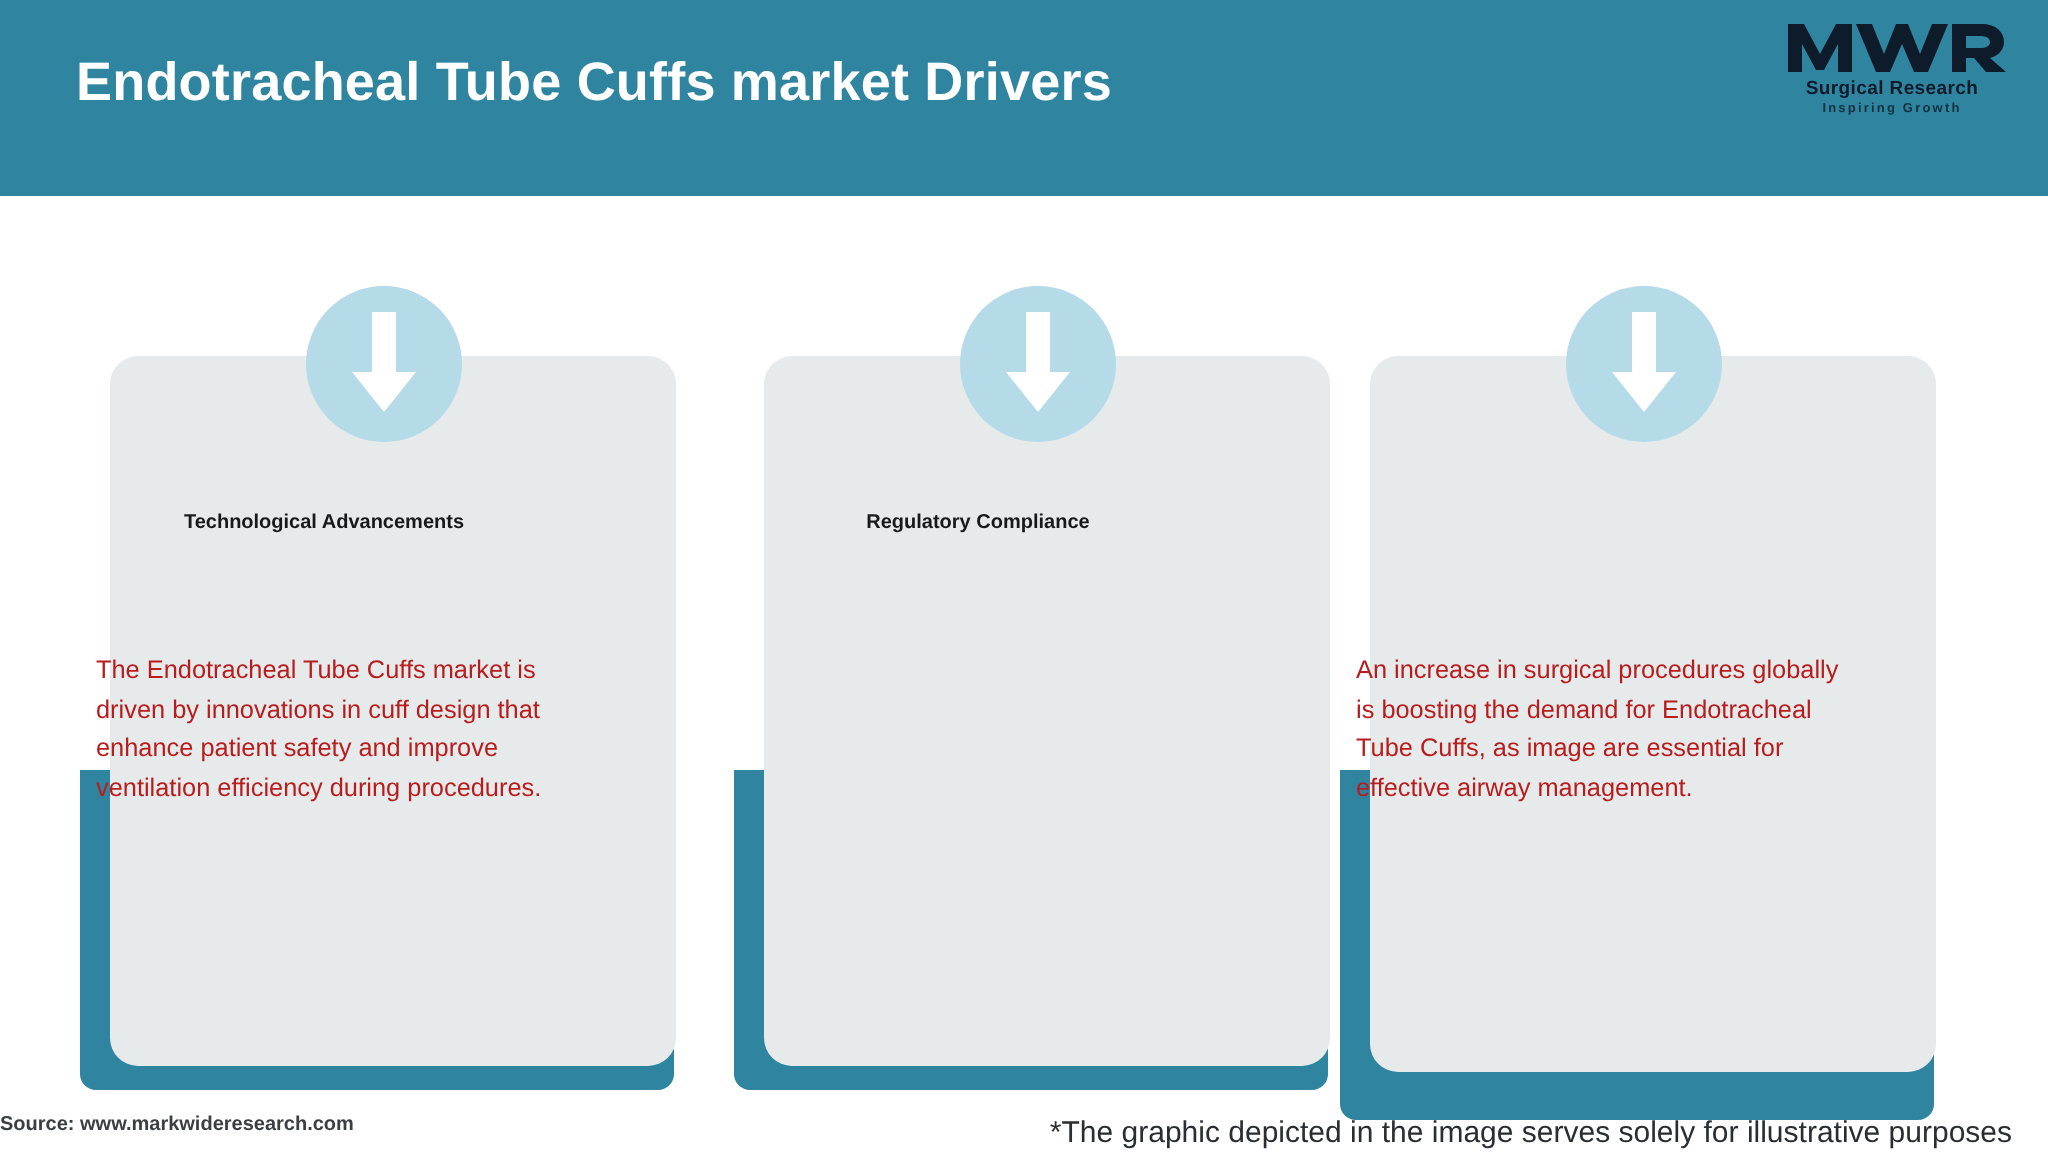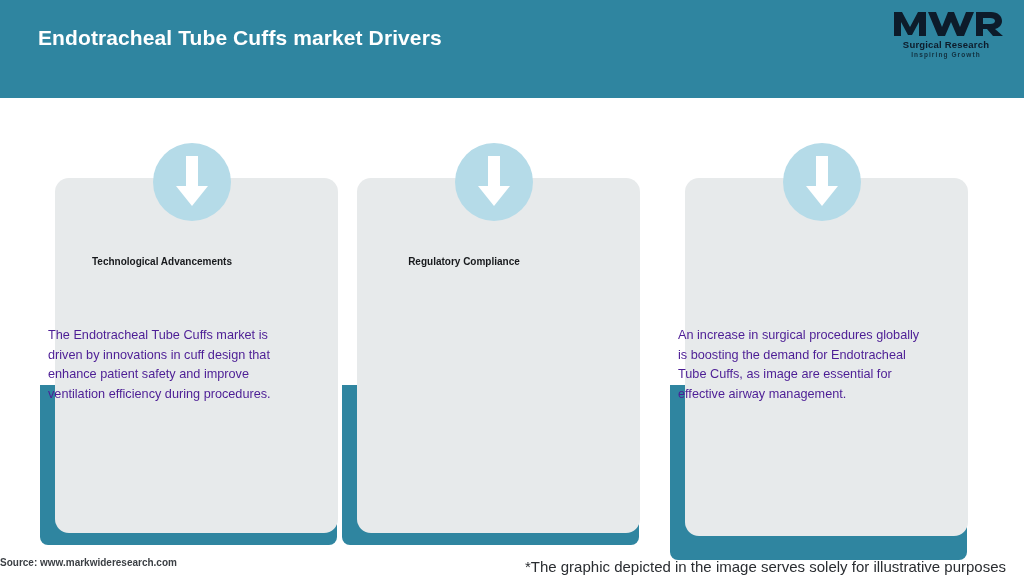--- a/index.html
+++ b/index.html
@@ -21,21 +21,21 @@
     left: 0;
     top: 0;
     width: 1024px;
     height: 98px;
     background: #2f85a0;
   }
   .header-title {
     position: absolute;
     left: 38px;
     top: 26px;
-    font-size: 21px;
+    font-size: 27px;
     font-weight: bold;
     color: #ffffff;
     letter-spacing: 0.1px;
   }
 
   
   .logo {
     position: absolute;
     right: 20px;
     top: 8px;
@@ -74,21 +74,21 @@
     height: 478px;
   }
 
   .col {
     position: absolute;
     top: 0;
     width: 318px;
     height: 478px;
   }
   .col-1 { left: 20px; }
-  .col-2 { left: 322px; }
+  .col-2 { left: 347px; }
   .col-3 { left: 650px; }
 
   
   .frame {
     position: absolute;
     left: 20px;
     top: 287px;
     width: 297px;
     height: 160px;
     background: #2f85a0;
@@ -140,21 +140,21 @@
     color: #17191c;
     line-height: 18px;
   }
 
   .card-body {
     position: absolute;
     left: 28px;
     top: 228px;
     width: 248px;
     font-size: 12.7px;
-    color: #4c1d95;
+    color: #b91c1c;
     line-height: 19.5px;
   }
 
   
   .source {
     position: absolute;
     left: 0;
     top: 557px;
     width: 1024px;
     font-size: 10px;

